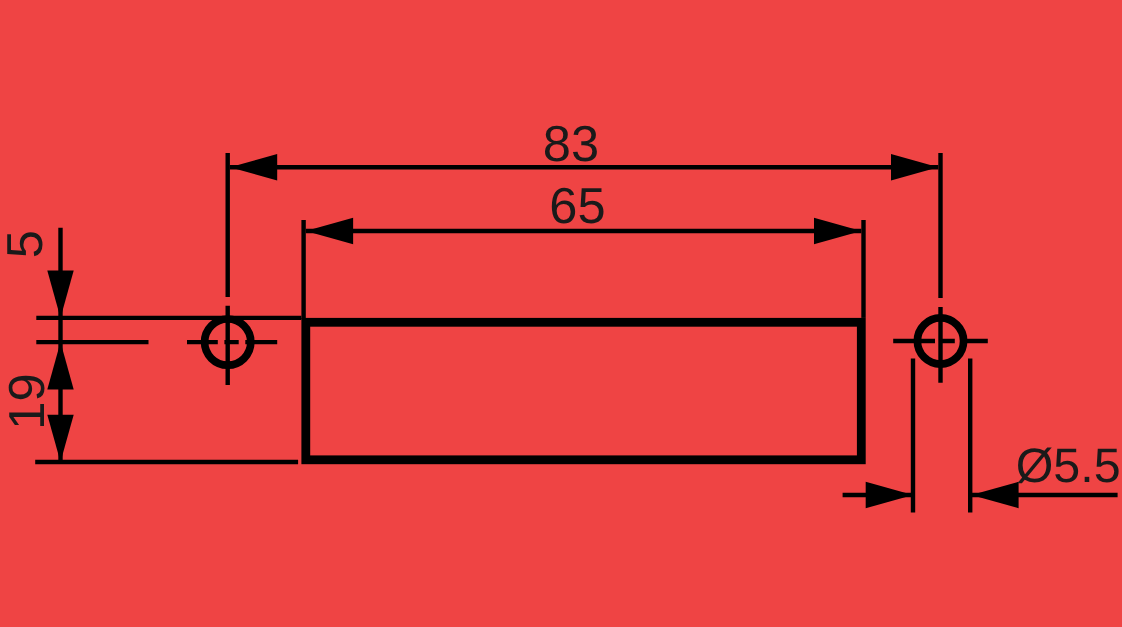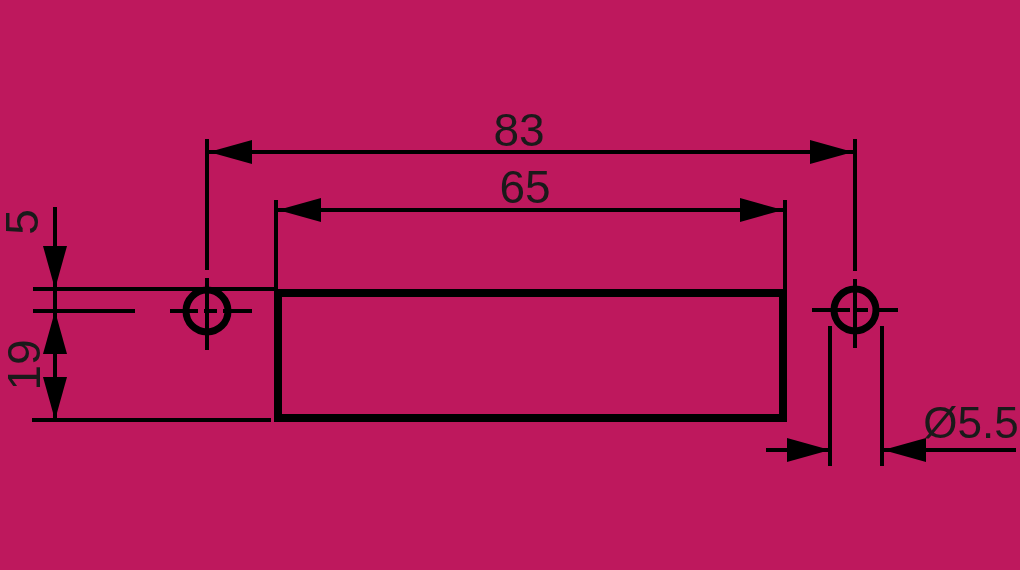--- a/index.html
+++ b/index.html
@@ -4,21 +4,21 @@
 <style>
   html, body {
     margin: 0;
     padding: 0;
     background: #ffffff;
   }
   .stage {
     position: relative;
     width: 1020px;
     height: 570px;
-    background: #be185d;
+    background: #ef4444;
     overflow: hidden;
   }
   svg {
     display: block;
   }
   .dim-text {
     font-family: "Liberation Sans", "DejaVu Sans", sans-serif;
     font-size: 46px;
     fill: #1a1a1a;
   }

